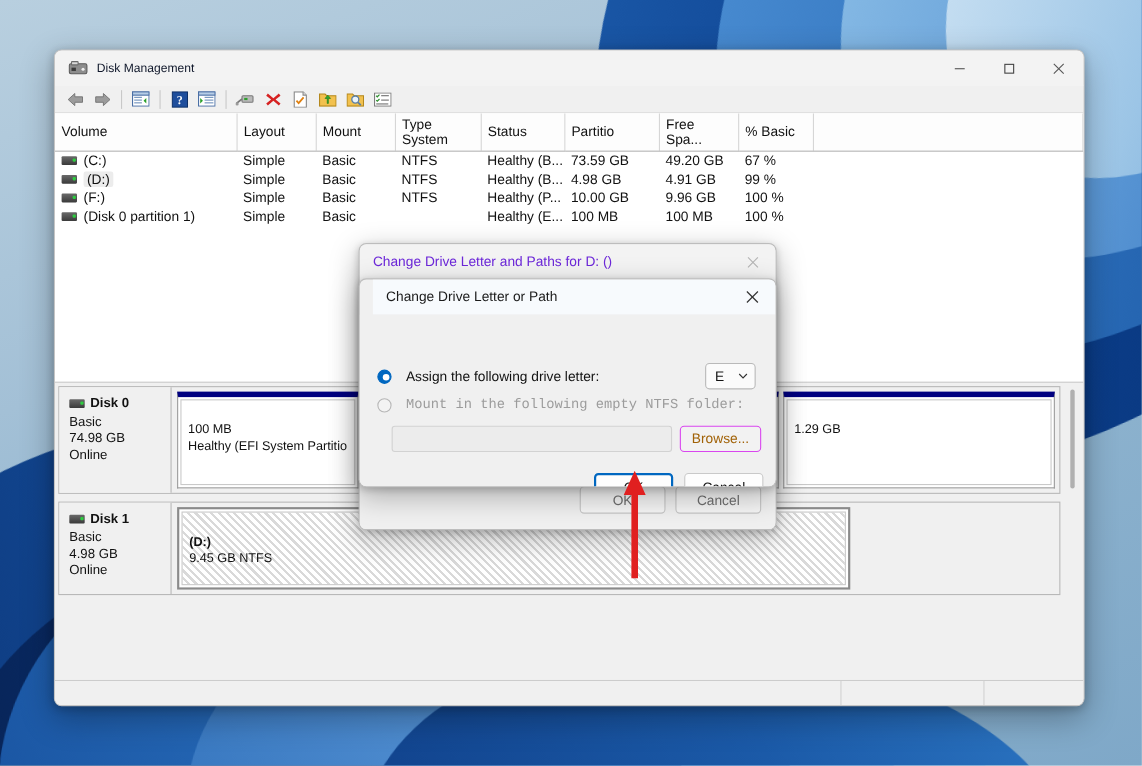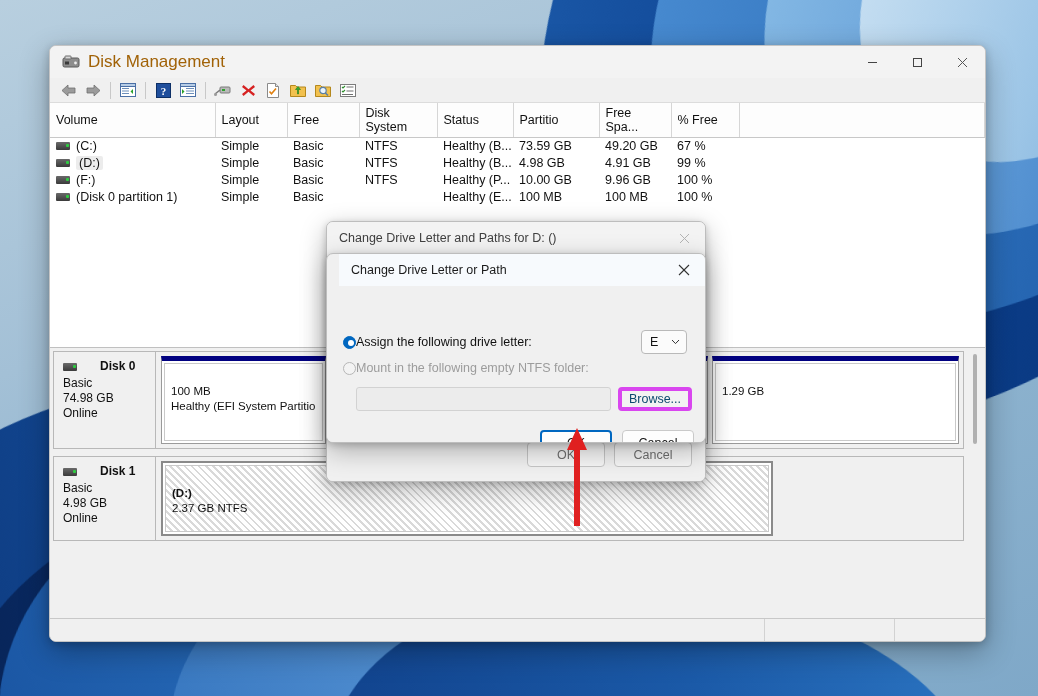--- a/index.html
+++ b/index.html
@@ -69,21 +69,21 @@
     display: flex; flex-direction: column;
   }
   .titlebar {
     height: 32px; background: #f3f3f3;
     display: flex; align-items: center;
     position: relative; flex: none;
     border-bottom: 1px solid #f3f3f3;
   }
   .title-icon { margin-left: 12px; width: 18px; height: 14px; position: relative; }
   .title-text {
-    margin-left: 8px; font-size: 17px; color: #a16207;
+    margin-left: 8px; font-size: 11px; color: #0f172a;
   }
   .win-btns { position: absolute; right: 0; top: 0; height: 32px; display: flex; }
   .win-btn {
     width: 45px; height: 32px; display: flex; align-items: center; justify-content: center;
     color: #555; font-size: 12px; line-height: 1;
   }
 
   .menubar {
     height: 26px; background:#f3f3f3; display:flex; align-items:center;
     padding-left: 10px; flex: none;
@@ -137,21 +137,21 @@
     background: #f0f0f0;
     border: 1px solid #b8b8b8;
     display: flex;
   }
   .disk-info {
     width: 102px; flex: none; background:#f0f0f0;
     border-right: 1px solid #b8b8b8;
     padding: 7px 8px 0 9px;
     font-size: 12px; color:#111; line-height: 15px;
   }
-  .disk-info .dhead { display:flex; align-items:center; gap:23px; font-weight:bold; margin-bottom:2px;}
+  .disk-info .dhead { display:flex; align-items:center; gap:5px; font-weight:bold; margin-bottom:2px;}
   .disk-canvas { flex: 1; position: relative; padding: 4px 4px 4px 5px; display:flex; gap:4px; }
   .part {
     position: relative; background:#fff;
     border: 1px solid #9a9a9a;
     border-top: 5px solid #000080;
     display: flex; flex-direction: column;
     padding: 0;
   }
   .part .pbody {
     flex:1; margin: 2px; border:1px solid #c9c9c9; background:#fff;
@@ -203,36 +203,36 @@
     padding-left: 12px; position:relative;
     font-size:12.5px;
   }
   .dlg-close {
     position:absolute; right:0; top:0; width:42px; height:32px;
     display:flex; align-items:center; justify-content:center; font-size:13px;
   }
 
   
   #dlg-back { left: 326px; top: 221px; width: 380px; height: 261px; }
-  #dlg-back .dlg-title { background:#f3f3f3; color:#404040; }
+  #dlg-back .dlg-title { background:#f3f3f3; color:#6d28d9; }
   #dlg-back .dlg-close { color:#b4b4b4; }
   #dlg-back .dlg-body { background:#f0f0f0; height: calc(100% - 32px); position:relative; }
   .back-btn {
     position:absolute; width:78px; height:25px;
     border:1px solid #c6c6c6; border-radius:4px; background:#f6f6f6;
     font-size:12.5px; color:#6f6f6f; display:flex; align-items:center; justify-content:center;
   }
 
   
   #dlg-front { left: 326px; top: 253px; width: 380px; height: 190px; }
   #dlg-front .dlg-title { background:#f7fafd; color:#1b1b1b;margin-left:12px; }
   #dlg-front .dlg-close { color:#333; }
   #dlg-front .dlg-body { background:#f0f0f0; height: calc(100% - 32px); position:relative; padding: 0; }
   .fld-label { position:absolute; font-size:12.5px; color:#111; }
-  .radio-row { position:absolute; display:flex; align-items:center; gap:0; font-size:12.5px; color:#111; }
+  .radio-row { position:absolute; display:flex; align-items:center; gap:13px; font-size:12.5px; color:#111; }
   .radio {
     width:13px; height:13px; border-radius:50%; border:1px solid #5c5c5c; background:#fff;
     flex:none; position:relative;
   }
   .radio.on { border:1px solid #0067c0; background:#0067c0; }
   .radio.on::after {
     content:""; position:absolute; left:3.5px; top:3.5px; width:6px; height:6px;
     border-radius:50%; background:#fff;
   }
   .radio.dis { border:1px solid #b6b6b6; background:#f3f3f3; }
@@ -249,21 +249,21 @@
   .textbox {
     position:absolute; height:24px; background:#ececec;
     border:1px solid #d2d2d2; border-radius:3px;
   }
   .btn {
     position:absolute; height:26px; border-radius:4px;
     display:flex; align-items:center; justify-content:center;
     font-size:12.5px; background:#fdfdfd; border:1px solid #c9c9c9; color:#111;
   }
   .btn.default { border:2px solid #0067c0; background:#fdfdfd; }
-  .btn.disabled { color:#0c4a6e; background:#f2f2f2; border:4px solid #d946ef; }
+  .btn.disabled { color:#a16207; background:#f2f2f2; border:1px solid #d946ef; }
 
   
   #arrow { position:absolute; left:566px; top:428px; width:22px; height:98px; }
 </style>
 </head>
 <body>
 
 <div id="wallpaper">
   <div class="swoosh rb1"></div>
   <div class="swoosh rb2"></div>
@@ -404,26 +404,26 @@
         <col style="width:76px">
           <col style="width:86px">
           <col style="width:72px">
           <col style="width:68px">
           <col>
       </colgroup>
       <thead>
         <tr>
           <th>Volume</th>
           <th>Layout</th>
-          <th>Free</th>
-          <th>Disk System</th>
+          <th>Mount</th>
+          <th>Type System</th>
           <th>Status</th>
           <th>Partitio</th>
           <th>Free Spa...</th>
-          <th>% Free</th>
+          <th>% Basic</th>
           <th></th>
         </tr>
       </thead>
       <tbody>
         <tr>
           <td>
             <span class="vol-cell-first">
               <span class="drive-glyph"></span>
               <span>(C:)</span>
             </span>
@@ -530,21 +530,21 @@
           <span>Disk 1</span>
         </div>
         <div>Basic</div>
         <div>4.98 GB</div>
         <div>Online</div>
       </div>
       <div class="disk-canvas">
         <div class="part sel" style="flex:0 0 612px;">
           <div class="pbody">
             <div><b>(D:)</b></div>
-            <div>2.37 GB NTFS</div>
+            <div>9.45 GB NTFS</div>
           </div>
         </div>
       </div>
     </div>
 
     <div class="vscroll">
       <div class="thumb"></div>
     </div>
 
   </div>
@@ -592,21 +592,21 @@
 
     <div class="combo" style="left:314px; top:44px;">
       <span>E</span>
       <span class="chev">
         <svg width="9" height="6" viewBox="0 0 9 6">
             <path d="M1 1 L4.5 4.6 L8 1" stroke="#333" stroke-width="1" fill="none"></path>
           </svg>
       </span>
     </div>
 
-    <div class="radio-row dim" style="left:16px; top:75px;">
+    <div class="radio-row dim" style="left:16px; top:75px;font-family:Liberation Mono, monospace;">
       <span class="radio dis"></span>
       <span>Mount in the following empty NTFS folder:</span>
     </div>
 
     <div class="textbox" style="left:29px; top:101px; width:255px;"></div>
 
     <div class="btn disabled" style="left:291px; top:101px; width:74px; height:24px;">Browse...</div>
 
     <div class="btn default" style="left:213px; top:144px; width:72px;">OK</div>
     <div class="btn" style="left:295px; top:144px; width:72px;">Cancel</div>

